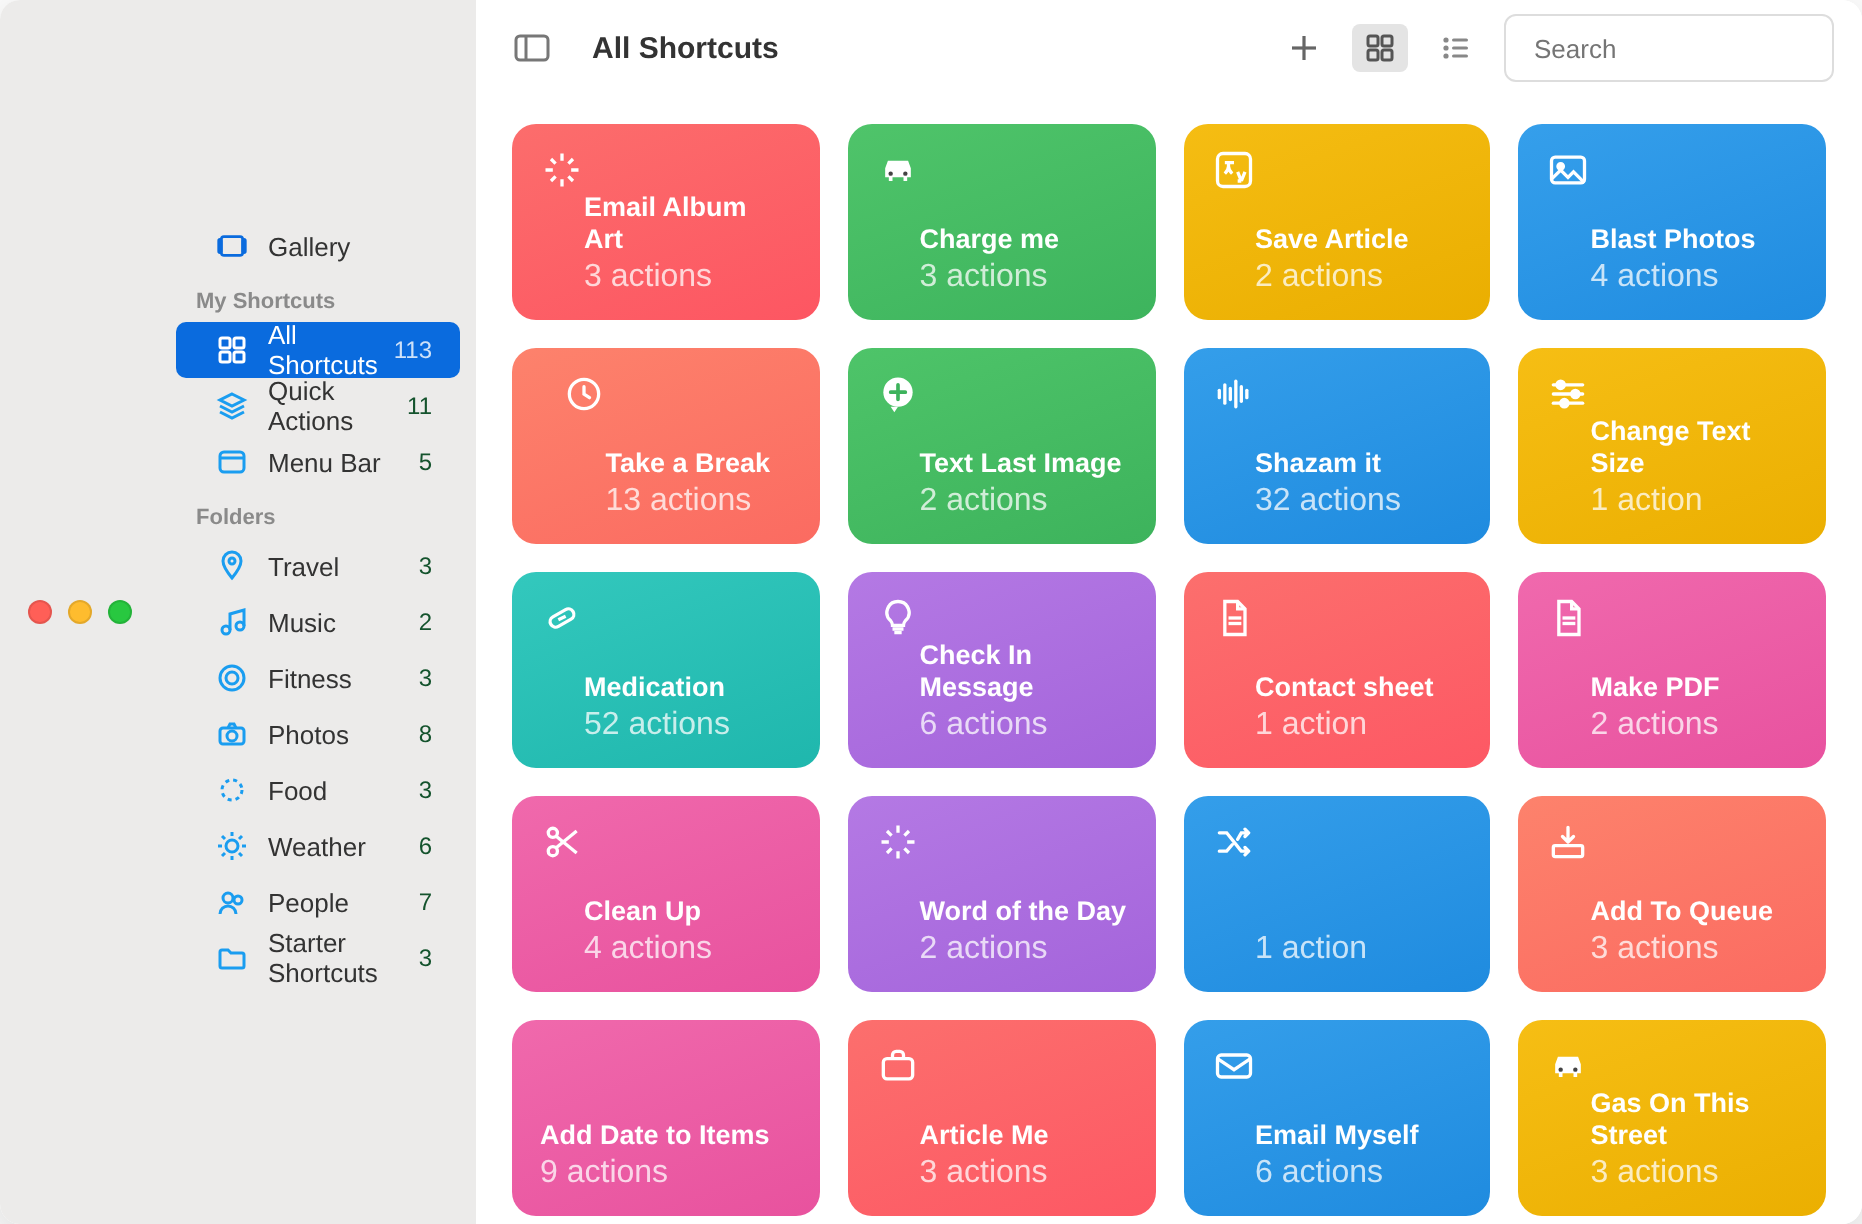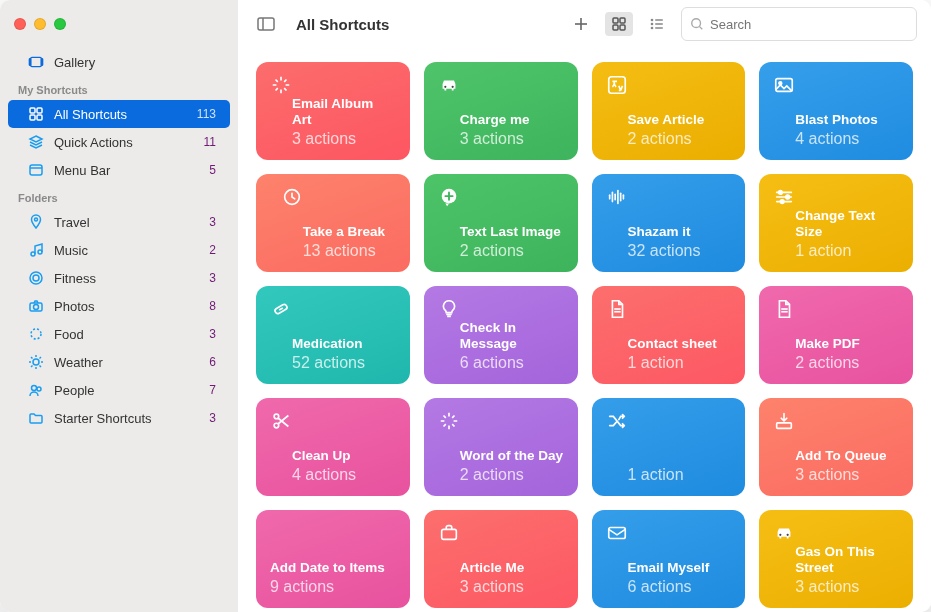--- a/index.html
+++ b/index.html
@@ -1,40 +1,40 @@
 <!DOCTYPE html>
 <html><head>
 <meta charset="utf-8">
 <style>
 * { margin: 0; padding: 0; box-sizing: border-box; font-family: -apple-system, BlinkMacSystemFont, "Segoe UI", Helvetica, Arial, sans-serif; }
 body { background: #fff; }
 .window { width: 931px; height: 612px; background: #fff; border-radius: 10px; overflow: hidden; box-shadow: 0 10px 40px rgba(0,0,0,0.2); position: relative; display: flex; }
-.sidebar { width: 238px; background: #ecebea; display: flex; flex-direction: column; }
+.sidebar { width: 238px; background: #ecebea; display: flex; flex-direction: row; align-items: center; }
 .titlebar { height: 48px; display: flex; align-items: center; padding: 0 14px; }
 .traffic { display: flex; gap: 8px; }
 .tl { width: 12px; height: 12px; border-radius: 50%; }
 .tl.red { background: #ff5f57; border: 0.5px solid rgba(0,0,0,0.1); }
 .tl.yellow { background: #febc2e; border: 0.5px solid rgba(0,0,0,0.1); }
 .tl.green { background: #28c840; border: 0.5px solid rgba(0,0,0,0.1); }
 .side-content { flex: 1; overflow-y: auto; padding: 0 0 10px 0; }
 .side-item { display: flex; align-items: center; height: 28px; padding: 0 14px 0 18px; font-size: 13px; color: #333; border-radius: 5px; margin: 0 8px; cursor: pointer; }
 .side-item.selected { background: #0a6bde; color: #fff; }
 .side-item .icon { width: 20px; display: flex; align-items: center; justify-content: center; margin-right: 8px; }
 .side-item .icon svg { width: 16px; height: 16px; }
 .side-item .label { flex: 1; }
-.side-item .count { font-size: 12px; color: #701a75; }
+.side-item .count { font-size: 12px; color: #14532d; }
 .side-item.selected .count { color: rgba(255,255,255,0.8); }
 .side-header { font-size: 11px; font-weight: 600; color: #8a8a8a; padding: 8px 18px 4px 18px; }
 .main { flex: 1; display: flex; flex-direction: column; background: #fff; }
 .toolbar { height: 48px; display: flex; align-items: center; padding: 0 14px; gap: 10px; border-bottom: 0px solid #ddd; }
 .toolbar .tb-btn { width: 28px; height: 24px; display: flex; align-items: center; justify-content: center; color: #666; cursor: pointer; border-radius: 4px; }
 .toolbar .tb-btn.sel { background: #e4e4e4; }
 .toolbar-title { font-size: 15px; font-weight: 600; color: #333; margin-left: 6px; }
 .spacer { flex: 1; }
-.search { display: flex; align-items: center; width: 236px; height: 26px; border: 1px solid #ddd; border-radius: 6px; padding: 16px 8px; color: #999; }
+.search { display: flex; align-items: center; width: 165px; height: 26px; border: 1px solid #ddd; border-radius: 6px; padding: 16px 8px; color: #999; }
 .search svg { width: 14px; height: 14px; margin-right: 6px; }
 .search input { border: none; outline: none; font-size: 13px; flex: 1; background: transparent; }
 .grid { flex: 1; padding: 14px 18px; overflow-y: auto; display: grid; grid-template-columns: repeat(4, 1fr); gap: 14px; align-content: start; }
 .card { border-radius: 12px; padding: 12px 14px 12px 14px; color: #fff; height: 98px; display: flex; flex-direction: row; cursor: pointer; }
 .card .card-icon { height: 32px; }
 .card .card-icon svg { width: 22px; height: 22px; }
 .card .card-title { font-size: 13.5px; font-weight: 600; line-height: 1.2; }
 .card .card-sub { font-size: 16px; opacity: 0.75; margin-top: 2px; }
 .card-body { margin-top: auto; }
 </style>

